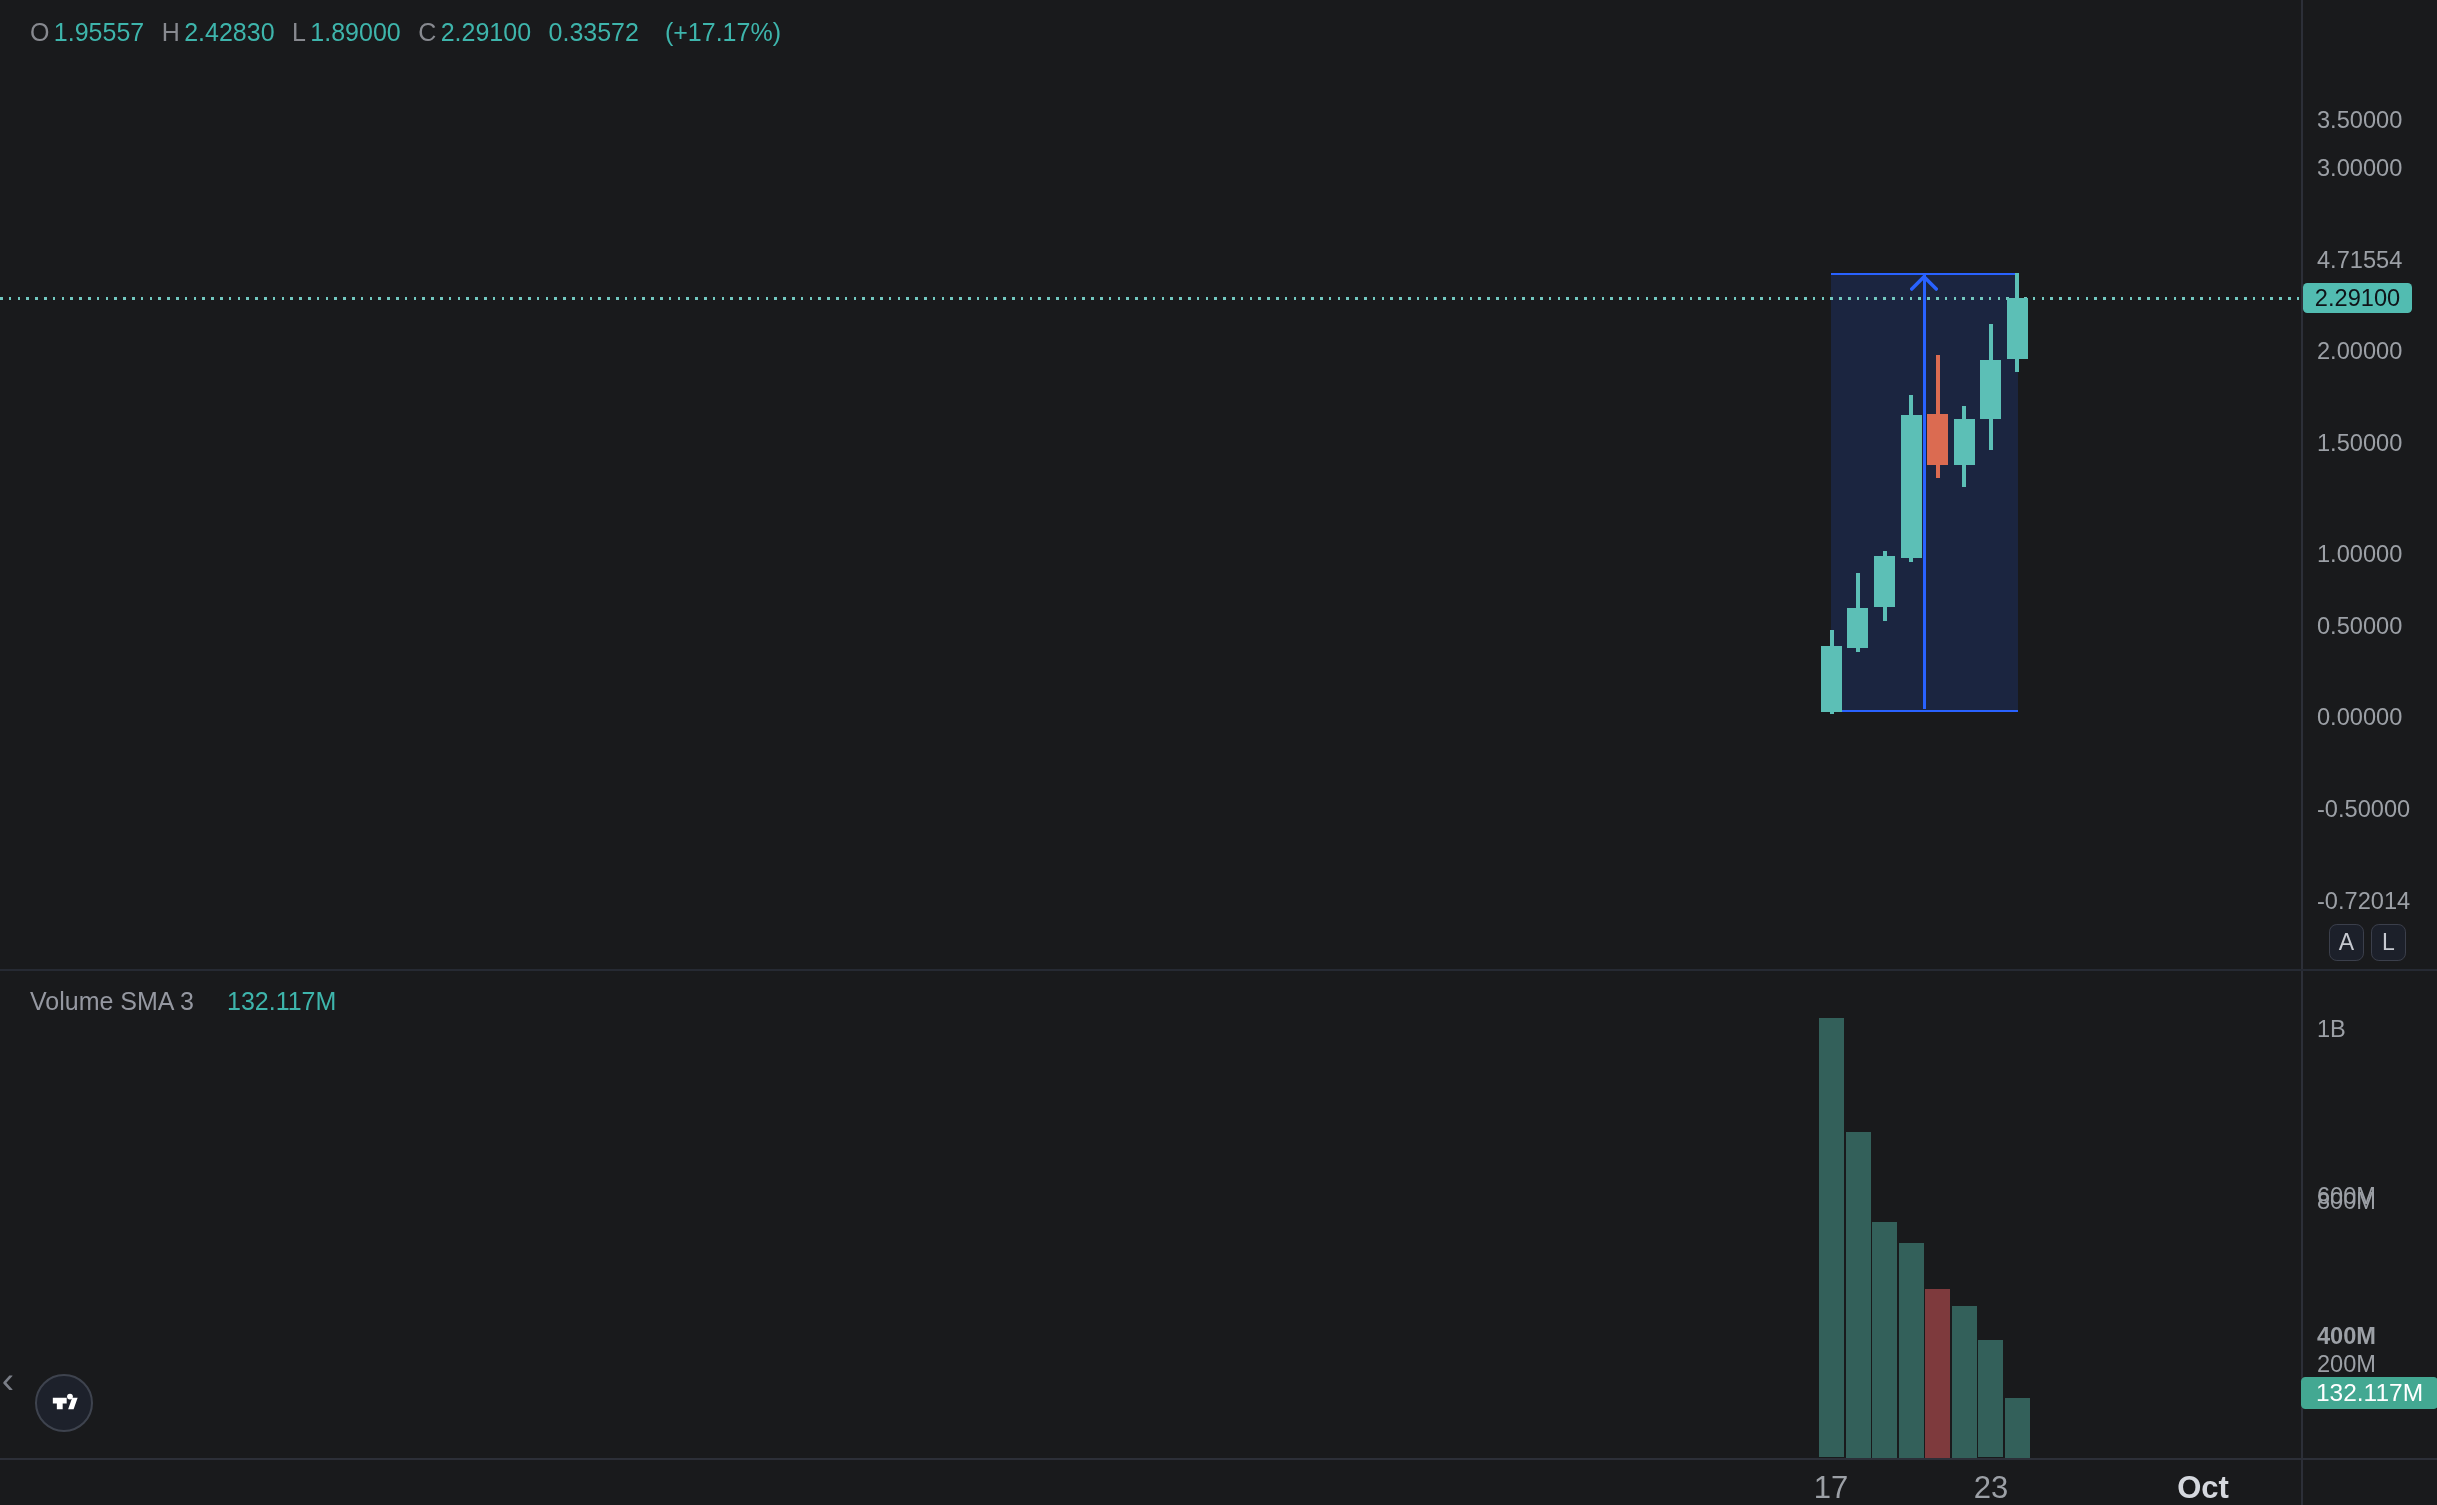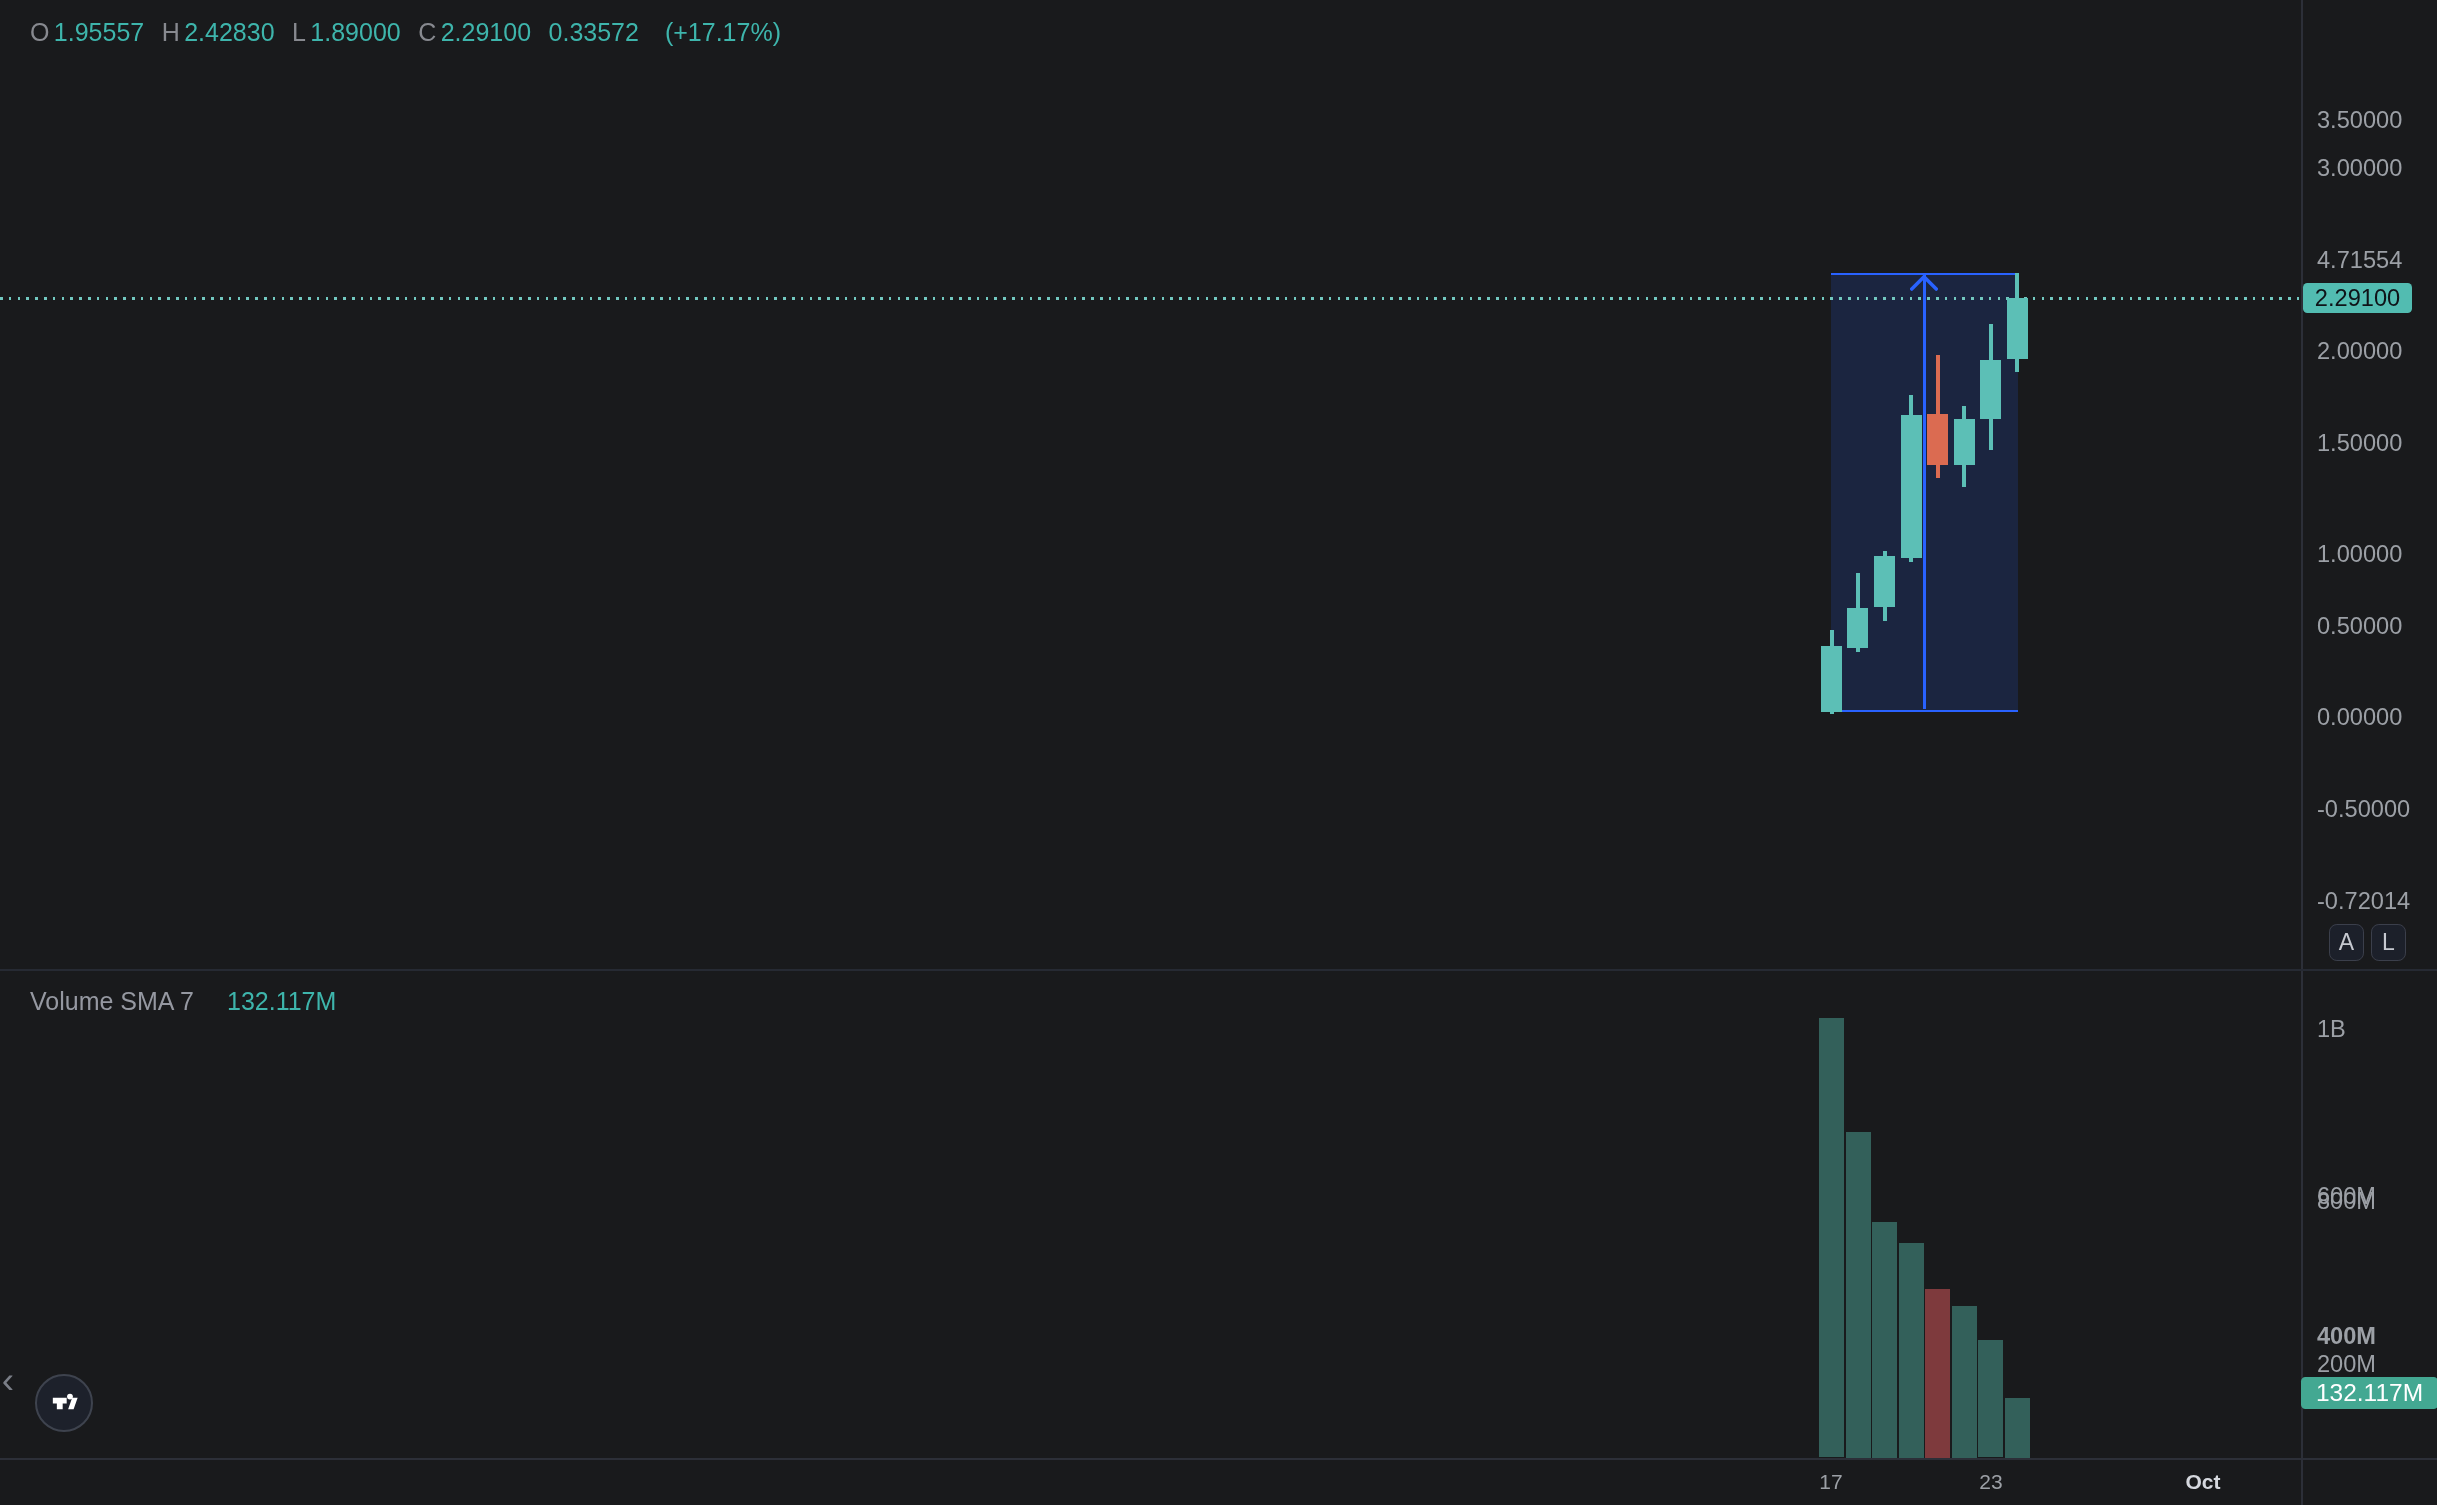--- a/index.html
+++ b/index.html
@@ -17,21 +17,21 @@
   .legend .chg{color:#3EB5AC;margin-right:26px;}
   .vol-legend{position:absolute;left:30px;top:987px;font-size:25px;display:flex;align-items:center;white-space:nowrap;z-index:30;}
   .vol-legend .title{color:#9598A1;margin-right:33px;}
   .vol-legend .value{color:#3EB5AC;}
   
   .v-axis-border{position:absolute;left:2301px;top:0;width:1.8px;height:1505px;background:#2C2F38;z-index:20;}
   .pane-separator{position:absolute;left:0;top:969px;width:2438px;height:1.8px;background:#262A33;z-index:22;}
   .time-border{position:absolute;left:0;top:1458px;width:2438px;height:1.8px;background:#2C2F38;z-index:20;}
   
   .tick{position:absolute;left:2317px;height:26px;line-height:26px;font-size:23.6px;color:#9CA0A6;z-index:21;}
-  .time-label{position:absolute;top:1470px;transform:translateX(-50%);font-size:21px;color:#9CA0A6;z-index:21;}
+  .time-label{position:absolute;top:1470px;transform:translateX(-50%);font-size:31px;color:#9CA0A6;z-index:21;}
   .time-label.major{color:#D5D8DE;font-weight:bold;}
   
   .badge{position:absolute;border-radius:4.4px;display:flex;align-items:center;justify-content:center;z-index:26;}
   .price-badge{left:2303px;width:109px;height:30px;background:#52BCB1;color:#0F1318;font-size:23.6px;}
   .vol-badge{left:2301px;width:137px;height:32px;background:#43A892;color:#FFFFFF;font-size:24.5px;}
   
   .btn-scale{position:absolute;top:924px;width:35px;height:37px;border-radius:7.9px;background:#1C202A;
     border:1.8px solid #3B3F4B;color:#C6C9D0;font-size:23px;display:flex;align-items:center;justify-content:center;
     box-sizing:border-box;cursor:pointer;z-index:26;}
   #btn-auto{left:2329px;}
@@ -114,21 +114,21 @@
       <div class="volume-bar" style="left: 1978px; top: 1340px; width: 24.5px; height: 117px; background: rgb(51, 96, 90);"></div>
       <div class="volume-bar" style="left: 2005px; top: 1398px; width: 24.5px; height: 60px; background: rgb(51, 96, 90);"></div>
     </div>
 
 
   <div class="pane-separator"></div>
   <div class="v-axis-border"></div>
   <div class="time-border"></div>
 
   <div class="vol-legend">
-    <span class="title">Volume SMA 7</span>
+    <span class="title">Volume SMA 3</span>
     <span class="value">132.117M</span>
   </div>
 
   <div id="price-ticks">
       <div class="tick" style="top: 63px; margin-top: 44px;">3.50000</div>
       <div class="tick" style="top: 155px;">3.00000</div>
       <div class="tick" style="top: 247px;">4.71554</div>
       <div class="tick" style="top: 338px;">2.00000</div>
       <div class="tick" style="top: 430px;">1.50000</div>
       <div class="tick" style="top: 541px;">1.00000</div>

